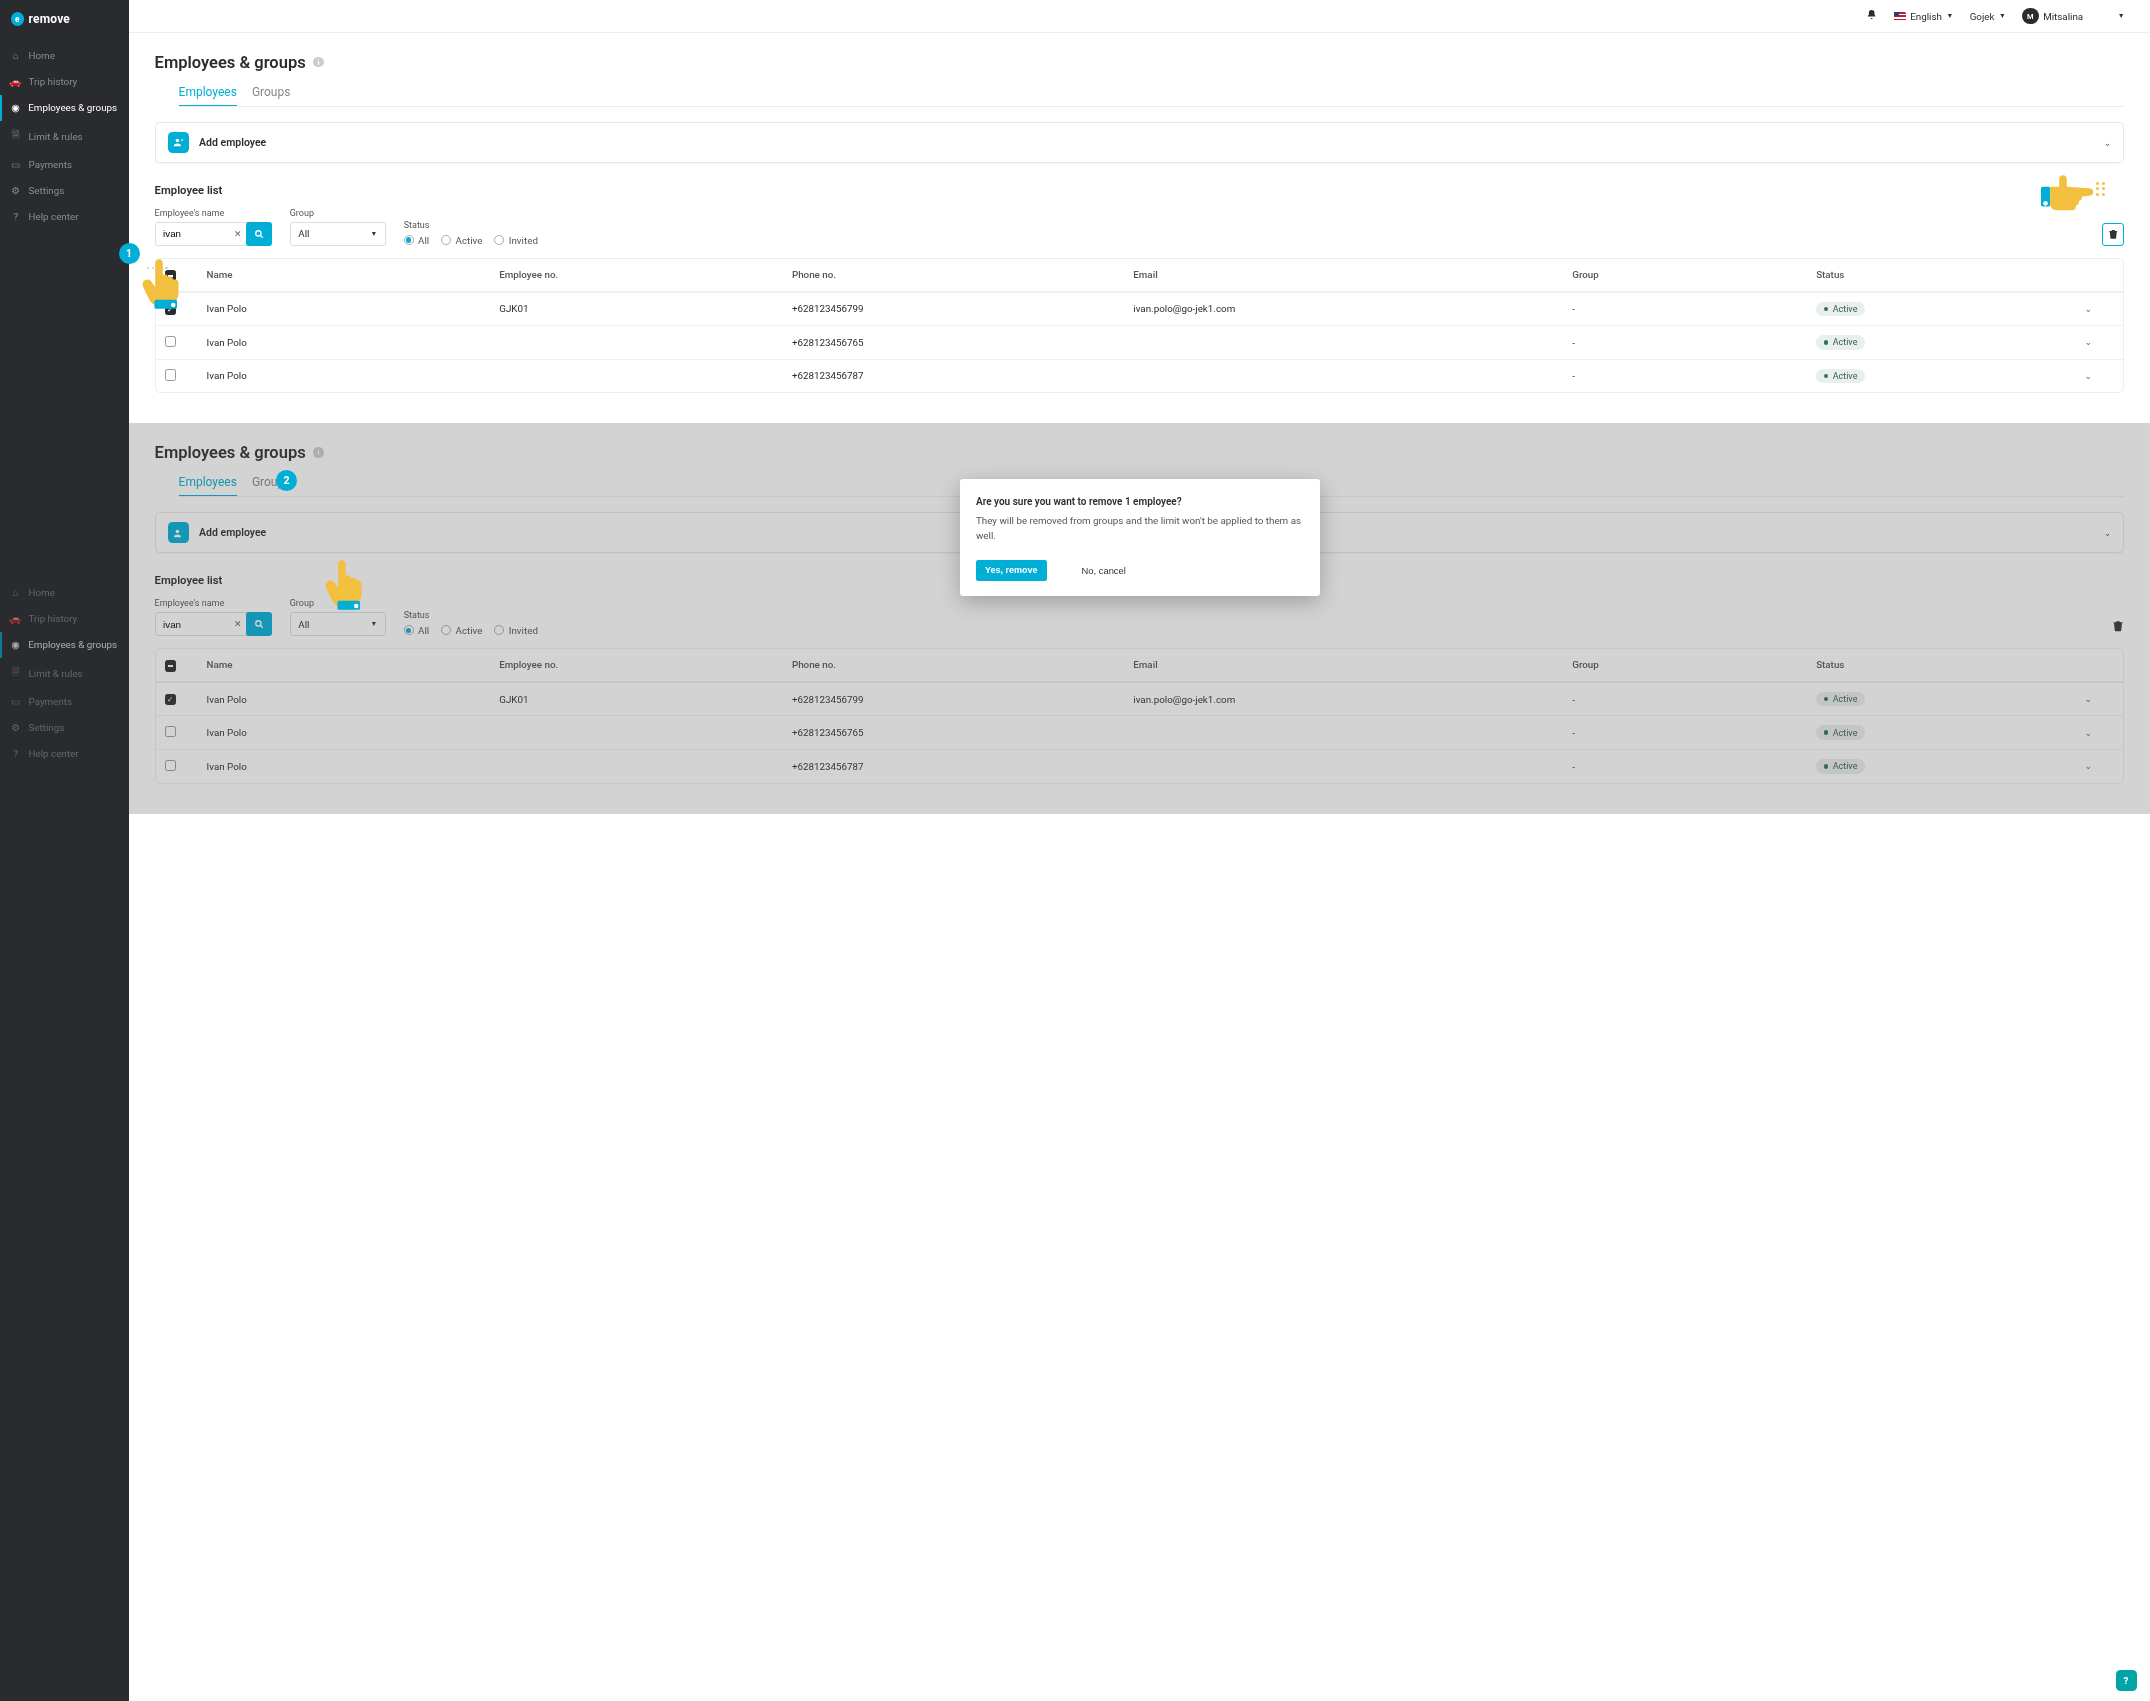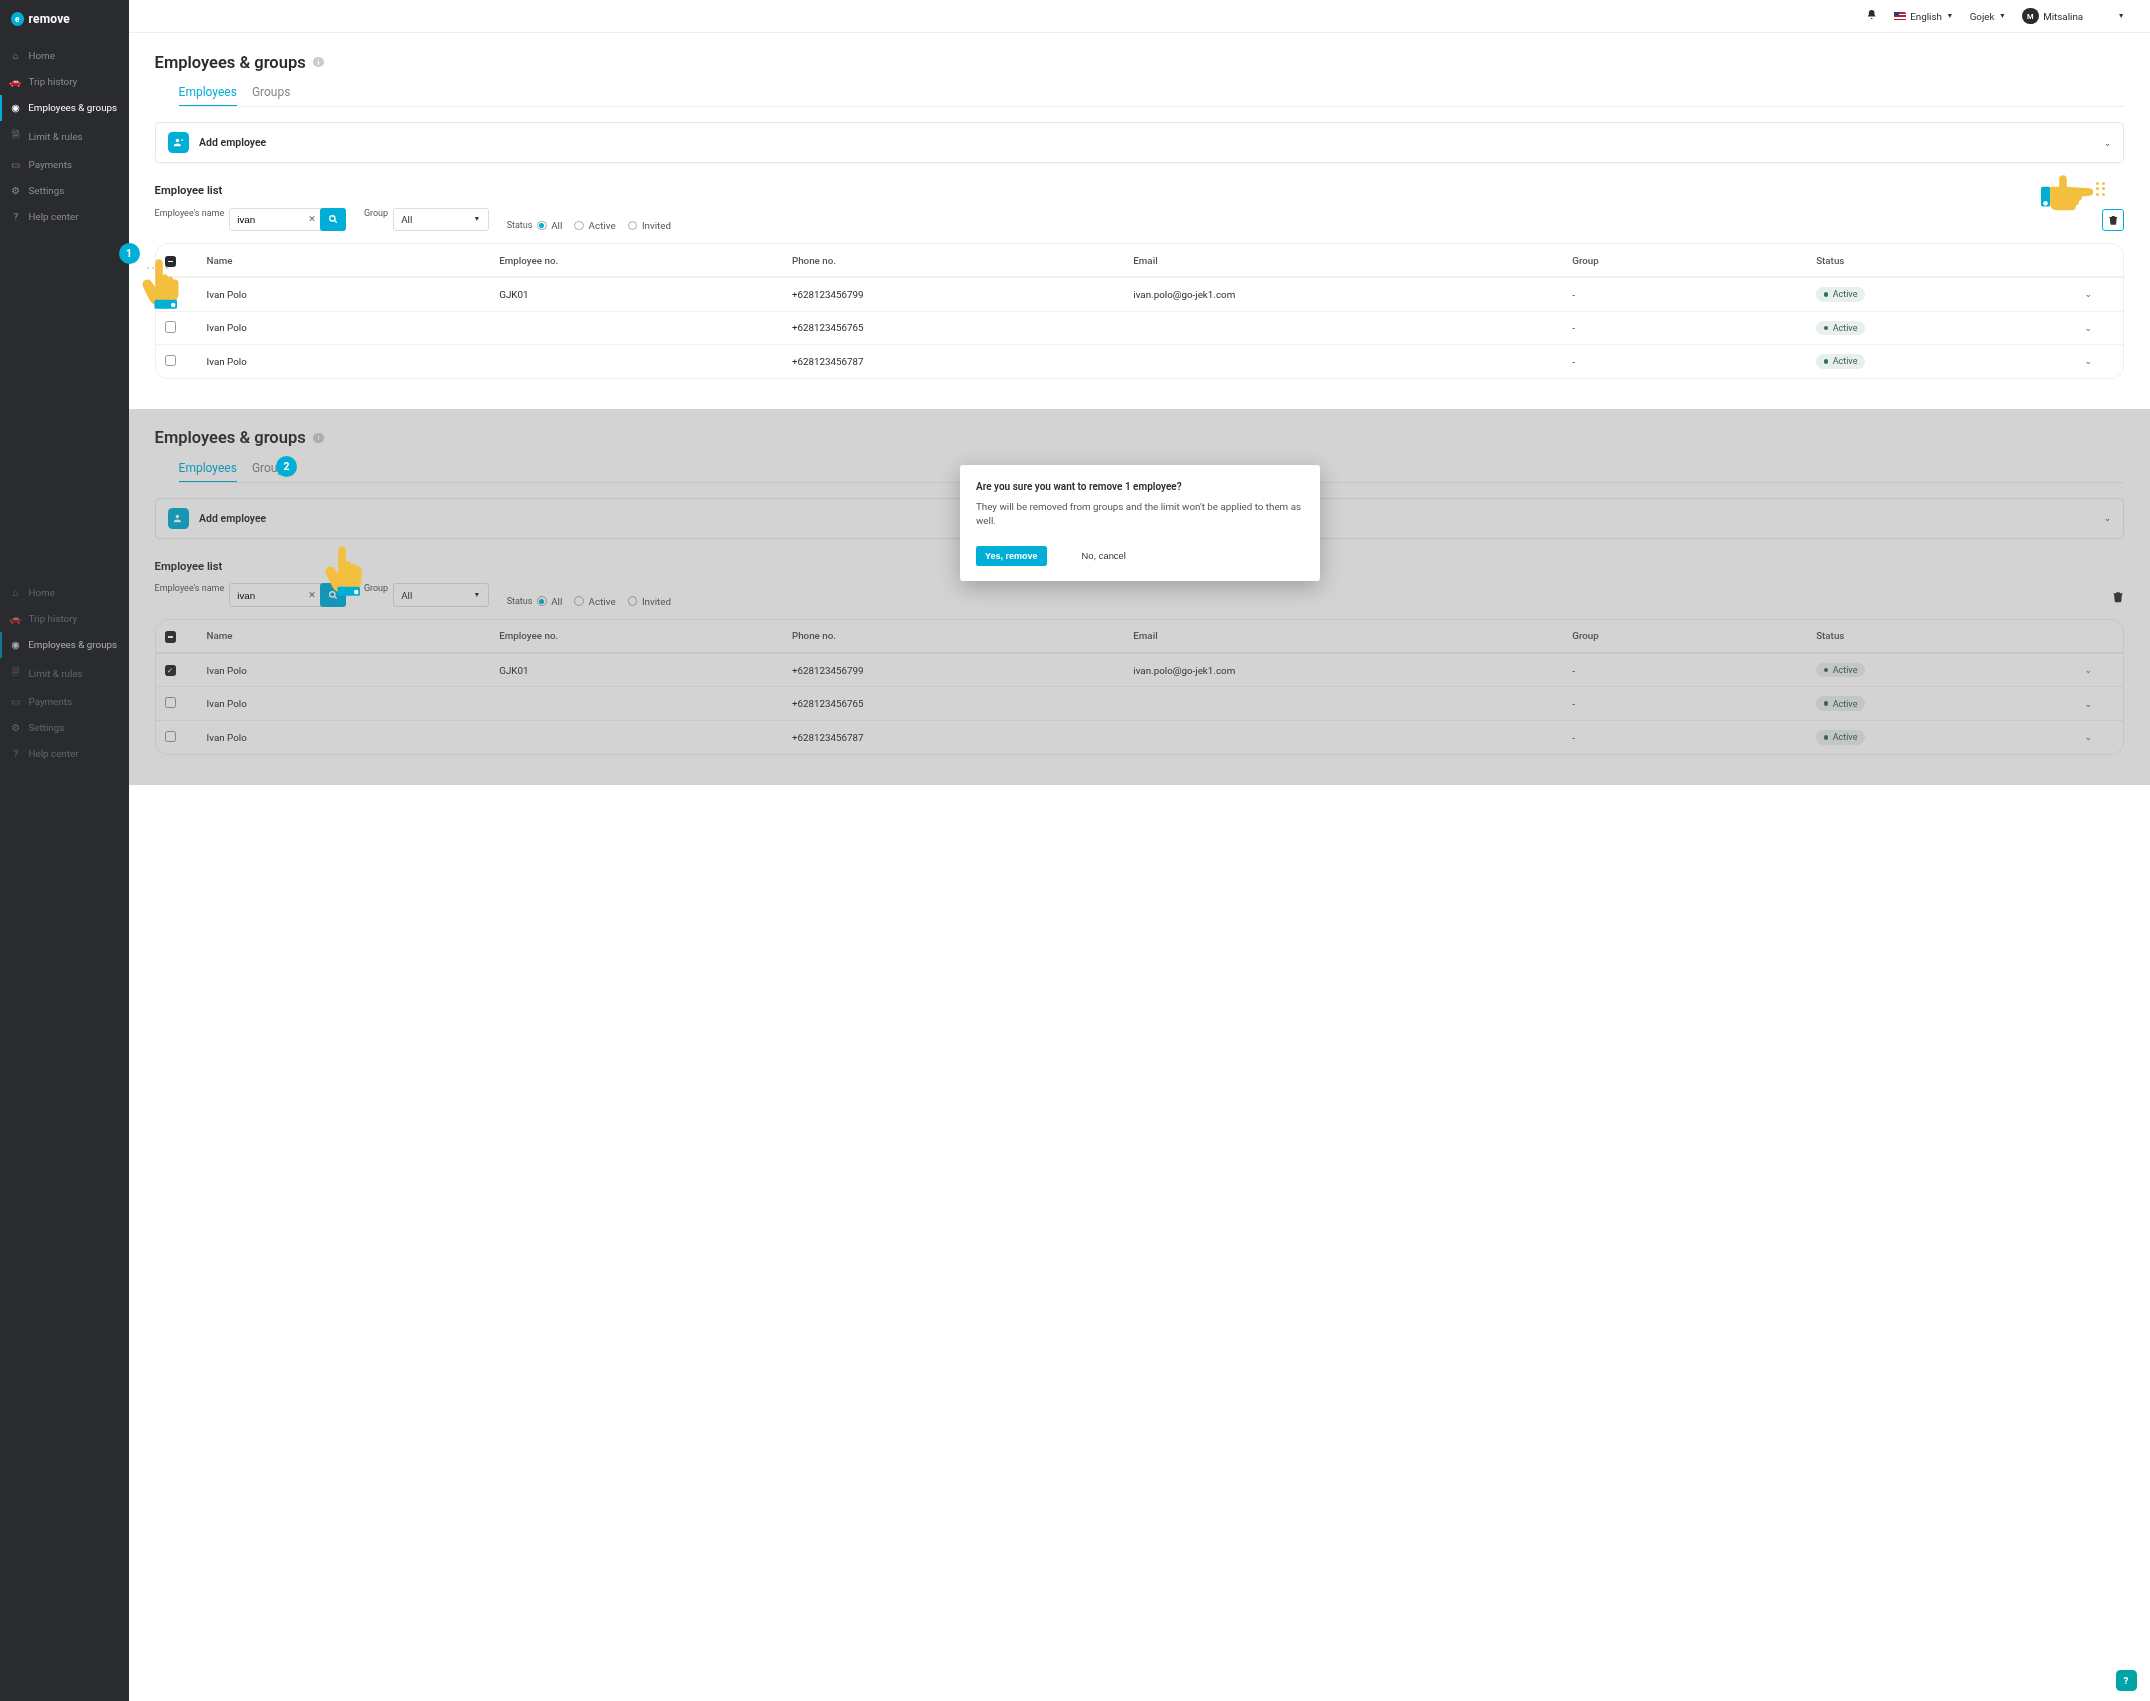--- a/index.html
+++ b/index.html
@@ -59,33 +59,33 @@
   .accordion {
     margin-top:15px; border:0.8px solid #e7e7e7; border-radius:4.5px;
     padding:9px 12px; display:flex; align-items:center; gap:10.5px;
     box-shadow:0 0.8px 1.5px rgba(0,0,0,.03);
   }
   .acc-icon { width:21px;height:21px;border-radius:4.5px;background:#00aed6;color:#fff;display:flex;align-items:center;justify-content:center;font-size:10.5px;}
   .acc-title { font-size:10.5px; font-weight:600; flex:1; }
   .chev { color:#555; font-size:9px;}
   .section-title { margin-top:21px; font-size:11.3px; font-weight:600; }
   .filters { margin-top:10.5px; display:flex; align-items:flex-end; gap:18px; font-size:9px;}
-  .filter-col { display:flex; flex-direction:row; gap:4.5px;}
+  .filter-col { display:flex; flex-direction:column; gap:4.5px;}
   .filter-col label { color:#555; }
   .search-group { display:flex; }
   .search-input { border:0.8px solid #ddd; border-radius:3px 0 0 3px; padding:5.3px 19.5px 5.3px 7.5px; font-size:9.8px; width:96px;}
   .clear-x { margin-left:-16.5px; align-self:center; color:#666; font-size:9px; cursor:pointer; z-index:1;}
   .search-btn { width:25.6px; background:#00aed6; border:none; border-radius:3px; color:#fff; margin-left:4.5px; cursor:pointer; display:flex;align-items:center;justify-content:center;}
   .select { border:0.8px solid #ddd; border-radius:3px; padding:5.3px 7.5px; width:96px; display:flex; justify-content:space-between; align-items:center; font-size:9.8px; cursor:pointer; background:#fff;}
   .radios { display:flex; gap:12px; align-items:center; font-size:9.8px; color:#555;}
   .radio { display:flex; align-items:center; gap:4.5px;}
   .radio-dot { width:9.8px;height:9.8px;border:0.8px solid #aaa;border-radius:50%;display:inline-flex;align-items:center;justify-content:center;}
   .radio-dot.sel::after{content:'';width:5.3px;height:5.3px;border-radius:50%;background:#00aed6;}
   .trash-box { margin-left:auto; width:22.6px;height:22.6px;border:1.5px solid #00aed6;border-radius:3px;display:flex;align-items:center;justify-content:center;cursor:pointer;}
-  .table { margin-top:12px; border:0.8px solid #eee; border-radius:13px; overflow:hidden;}
+  .table { margin-top:12px; border:0.8px solid #eee; border-radius:5px; overflow:hidden;}
   .thead,.trow { display:grid; grid-template-columns:42px 1.2fr 1.2fr 1.4fr 1.8fr 1fr 1.1fr 30px; align-items:center; padding:9px 9px; font-size:9.8px;}
   .thead { color:#555; border-bottom:0.8px solid #eee; font-weight:500;}
   .trow { border-top:0.8px solid #f1f1f1; }
   .cb { width:11.3px;height:11.3px;border:0.8px solid #999;border-radius:2.3px;display:inline-flex;align-items:center;justify-content:center;background:#fff;cursor:pointer;}
   .cb.indeterminate { background:#2a2b2f;border-color:#2a2b2f;}
   .cb.indeterminate::after{content:'';width:5.3px;height:1.5px;background:#fff;}
   .cb.checked { background:#2a2b2f;border-color:#2a2b2f;color:#fff;font-size:7.5px;}
   .cb.checked::after{content:'✓';}
   .status-pill { background:#e8efed; color:#3b5c53; border-radius:9px; padding:2.3px 7.5px; font-size:9px; display:inline-flex; align-items:center; gap:4.5px;}
   .status-pill::before{content:'';width:4.5px;height:4.5px;border-radius:50%;background:#2e6e5e;}

